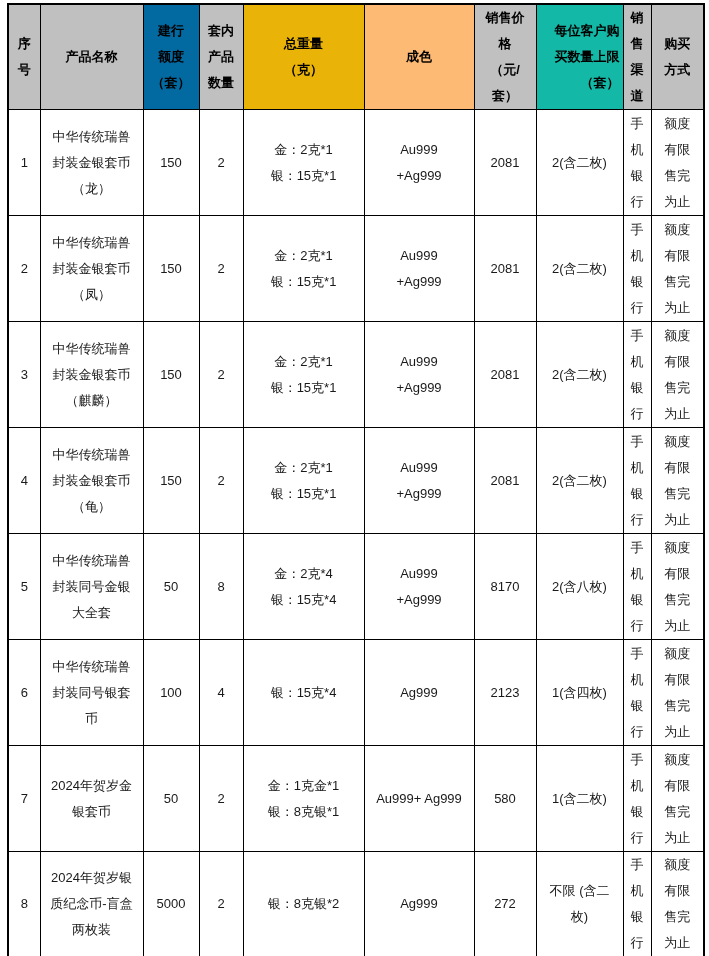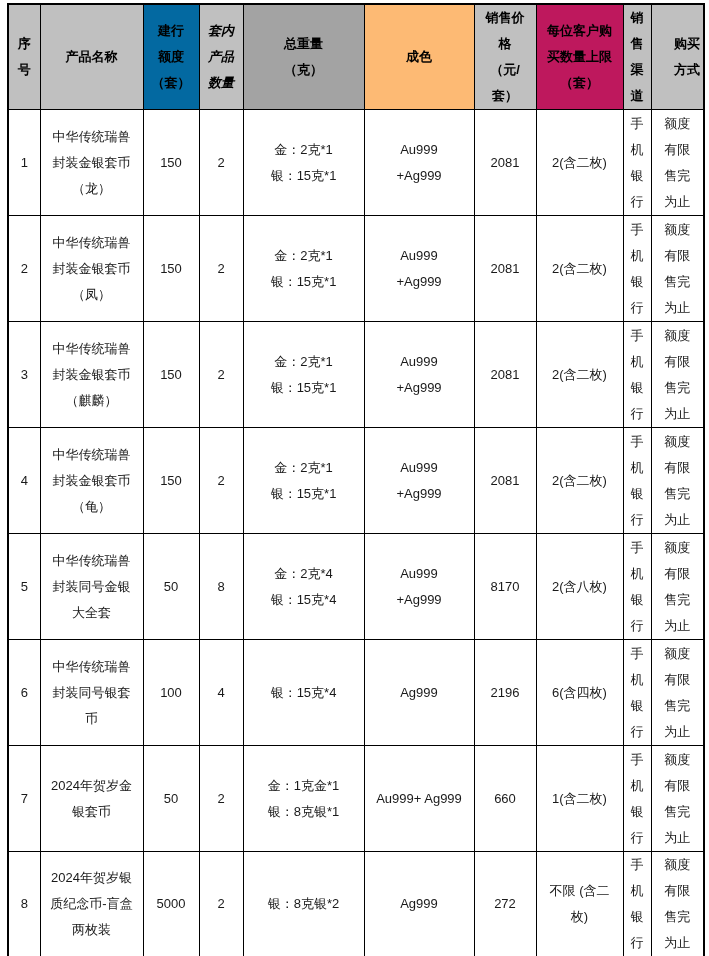--- a/index.html
+++ b/index.html
@@ -60,38 +60,38 @@
         <col style="width: 53px;">
       </colgroup>
     <thead>
       <tr>
           <th style="background: rgb(192, 192, 192);">序
 号</th>
           <th style="background: rgb(192, 192, 192);">产品名称</th>
           <th style="background: #0369a1;">建行
 额度
 （套）</th>
-          <th style="background: rgb(192, 192, 192); font-style: italic;">套内
+          <th style="background: rgb(192, 192, 192);">套内
 产品
 数量</th>
-          <th style="background: #a3a3a3; text-align: center;">总重量
+          <th style="background: #eab308; text-align: center;">总重量
 （克）</th>
           <th style="background: #fdba74;">成色</th>
           <th style="background: rgb(192, 192, 192);">销售价
 格
 （元/
 套）</th>
-          <th style="background: #be185d;">每位客户购
+          <th style="background: #14b8a6; text-align: right;">每位客户购
 买数量上限
 （套）</th>
           <th style="background: rgb(192, 192, 192);">销
 售
 渠
 道</th>
-          <th style="background: rgb(192, 192, 192); text-align: right;">购买
+          <th style="background: rgb(192, 192, 192);">购买
 方式</th>
         </tr>
     </thead>
     <tbody>
         <tr>
           <td>1</td>
           <td>中华传统瑞兽
 封装金银套币
 （龙）</td>
           <td>150</td>
@@ -201,41 +201,41 @@
         </tr>
         <tr>
           <td>6</td>
           <td>中华传统瑞兽
 封装同号银套
 币</td>
           <td>100</td>
           <td>4</td>
           <td>银：15克*4</td>
           <td>Ag999</td>
-          <td>2196</td>
-          <td>6(含四枚)</td>
+          <td>2123</td>
+          <td>1(含四枚)</td>
           <td>手
 机
 银
 行</td>
           <td>额度
 有限
 售完
 为止</td>
         </tr>
         <tr>
           <td>7</td>
           <td>2024年贺岁金
 银套币</td>
           <td>50</td>
           <td>2</td>
           <td>金：1克金*1
 银：8克银*1</td>
           <td>Au999+ Ag999</td>
-          <td>660</td>
+          <td>580</td>
           <td>1(含二枚)</td>
           <td>手
 机
 银
 行</td>
           <td>额度
 有限
 售完
 为止</td>
         </tr>

